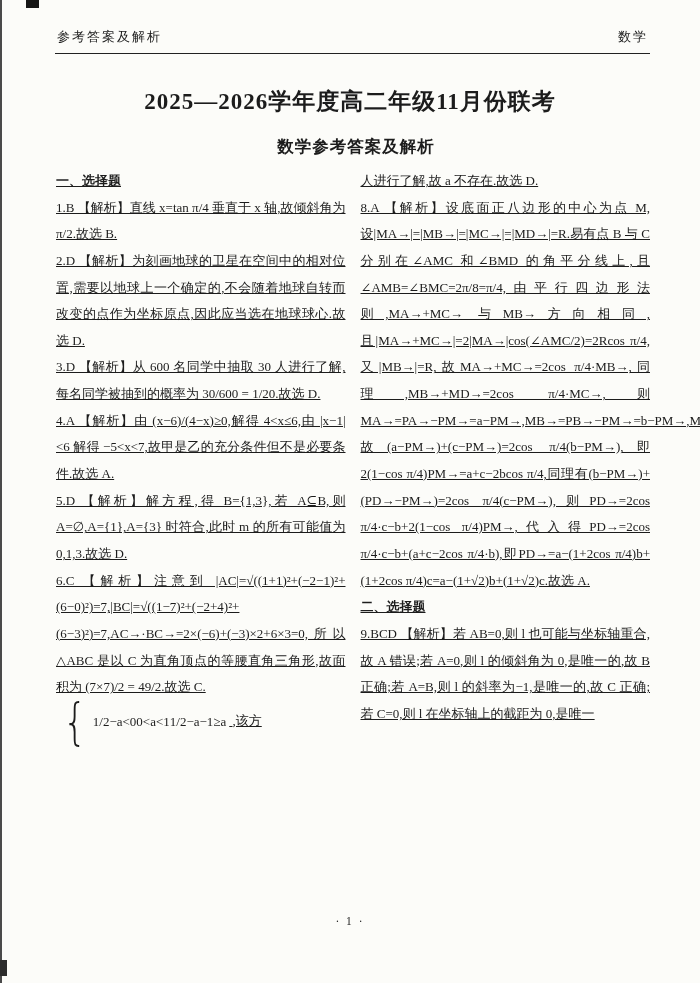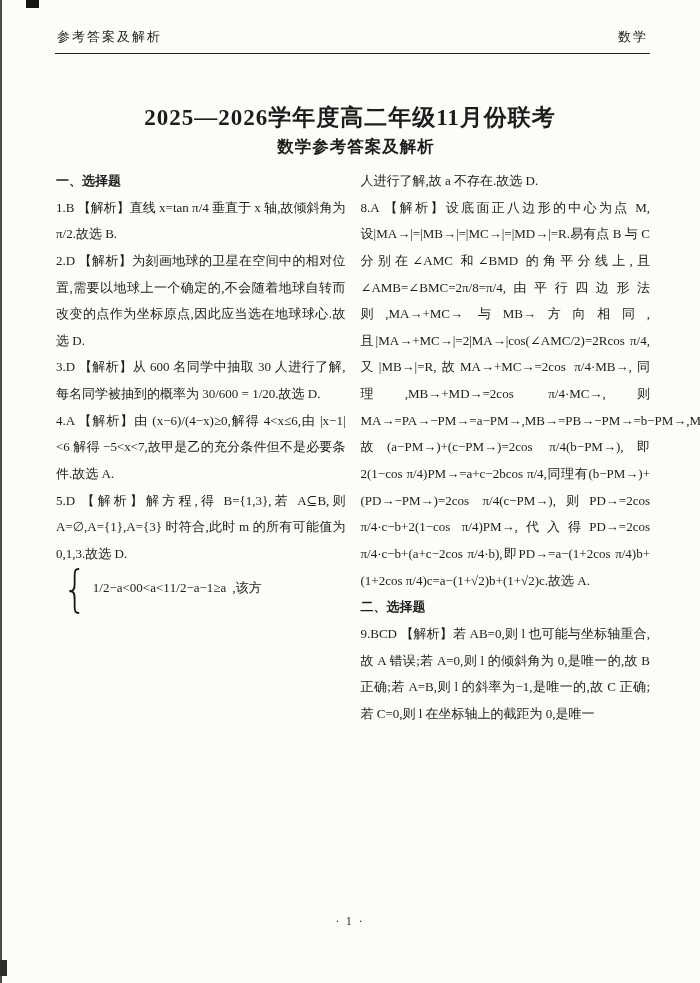--- a/index.html
+++ b/index.html
@@ -19,37 +19,38 @@
   .corner-mark-bottom{position:absolute;left:0;top:960px;width:7px;height:16px;background:#2c2c2c;}
 
   .running-head{
     position:absolute;top:28px;left:57px;right:52px;
     display:flex;justify-content:space-between;align-items:flex-end;
     font-size:13px;letter-spacing:2px;
   }
   .head-rule{position:absolute;top:53px;left:55px;right:50px;height:0;border:0;border-top:1.6px solid #222;margin:0;}
 
   .exam-title{
-    position:absolute;top:86px;left:0;right:0;margin:16px;
+    position:absolute;top:86px;left:0;right:0;margin:0;
     text-align:center;
     font-size:23px;font-weight:700;letter-spacing:1px;
     font-family:"Liberation Serif","DejaVu Serif",serif;
   }
   .answers-subtitle{
     position:absolute;top:136px;left:12px;right:0;margin:0;
     text-align:center;
     font-size:16.5px;font-weight:700;letter-spacing:1px;
     font-family:"Liberation Sans","DejaVu Sans",sans-serif;
   }
 
   .columns{
     position:absolute;top:168px;left:56px;right:50px;bottom:70px;
     display:flex;gap:15px;
     font-size:13px;line-height:2.05;
     text-align:justify;
+    text-decoration:underline;
   }
   .col{flex:1;min-width:0;}
   .sec-heading{font-weight:700;}
   .para{margin:0;}
 
   .system{display:inline-flex;align-items:center;vertical-align:middle;margin:0 3px;}
   .brace{
     font-family:"DejaVu Sans",sans-serif;
     font-size:50px;font-weight:300;line-height:0.85;
     transform:scaleX(.75);
@@ -82,20 +83,21 @@
 
   <div class="columns">
 
     <div class="col">
       <div class="sec-heading">一、选择题</div>
       <p class="para">1.B 【解析】直线 x=tan π/4 垂直于 x 轴,故倾斜角为 π/2.故选 B.</p>
       <p class="para">2.D 【解析】为刻画地球的卫星在空间中的相对位置,需要以地球上一个确定的,不会随着地球自转而改变的点作为坐标原点,因此应当选在地球球心.故选 D.</p>
       <p class="para">3.D 【解析】从 600 名同学中抽取 30 人进行了解,每名同学被抽到的概率为 30/600 = 1/20.故选 D.</p>
       <p class="para">4.A 【解析】由 (x−6)/(4−x)≥0,解得 4&lt;x≤6,由 |x−1|&lt;6 解得 −5&lt;x&lt;7,故甲是乙的充分条件但不是必要条件.故选 A.</p>
       <p class="para">5.D 【解析】解方程,得 B={1,3},若 A⊆B,则 A=∅,A={1},A={3} 时符合,此时 m 的所有可能值为 0,1,3.故选 D.</p>
+      <p class="para">6.C 【解析】注意到 |AC|=√((1+1)²+(−2−1)²+(6−0)²)=7,|BC|=√((1−7)²+(−2+4)²+(6−3)²)=7,AC→·BC→=2×(−6)+(−3)×2+6×3=0,所以 △ABC 是以 C 为直角顶点的等腰直角三角形,故面积为 (7×7)/2 = 49/2.故选 C.</p>
       <p class="para">
         <span class="system">
           <span class="brace">{</span>
           <span class="sys-lines">
             <span>1/2−a&lt;0</span>
             <span>0&lt;a&lt;1</span>
             <span>1/2−a−1≥a</span>
           </span>
         </span>
         <span>,该方</span>

